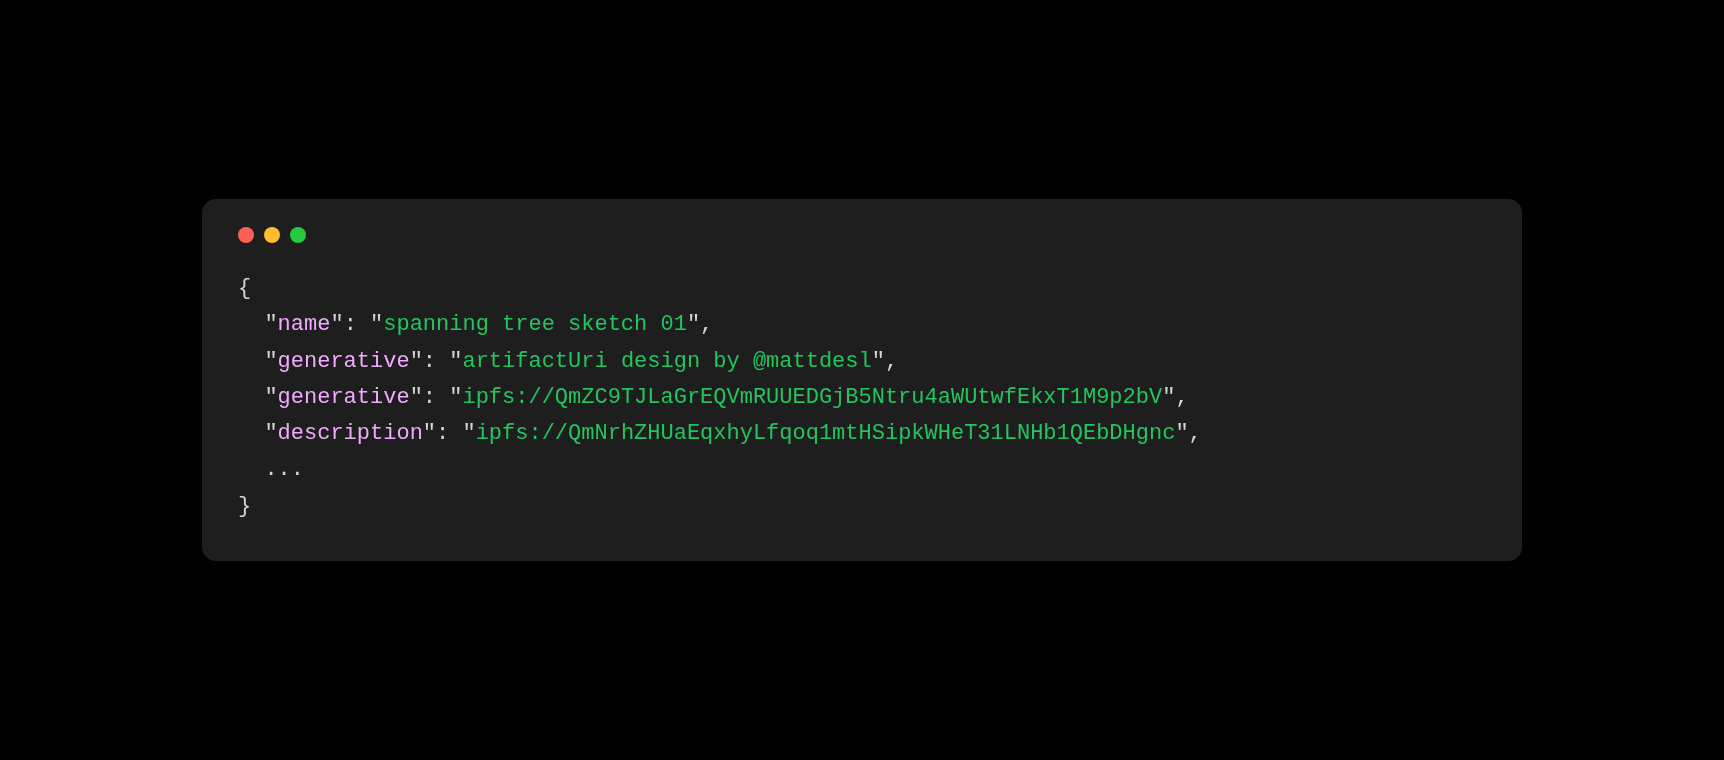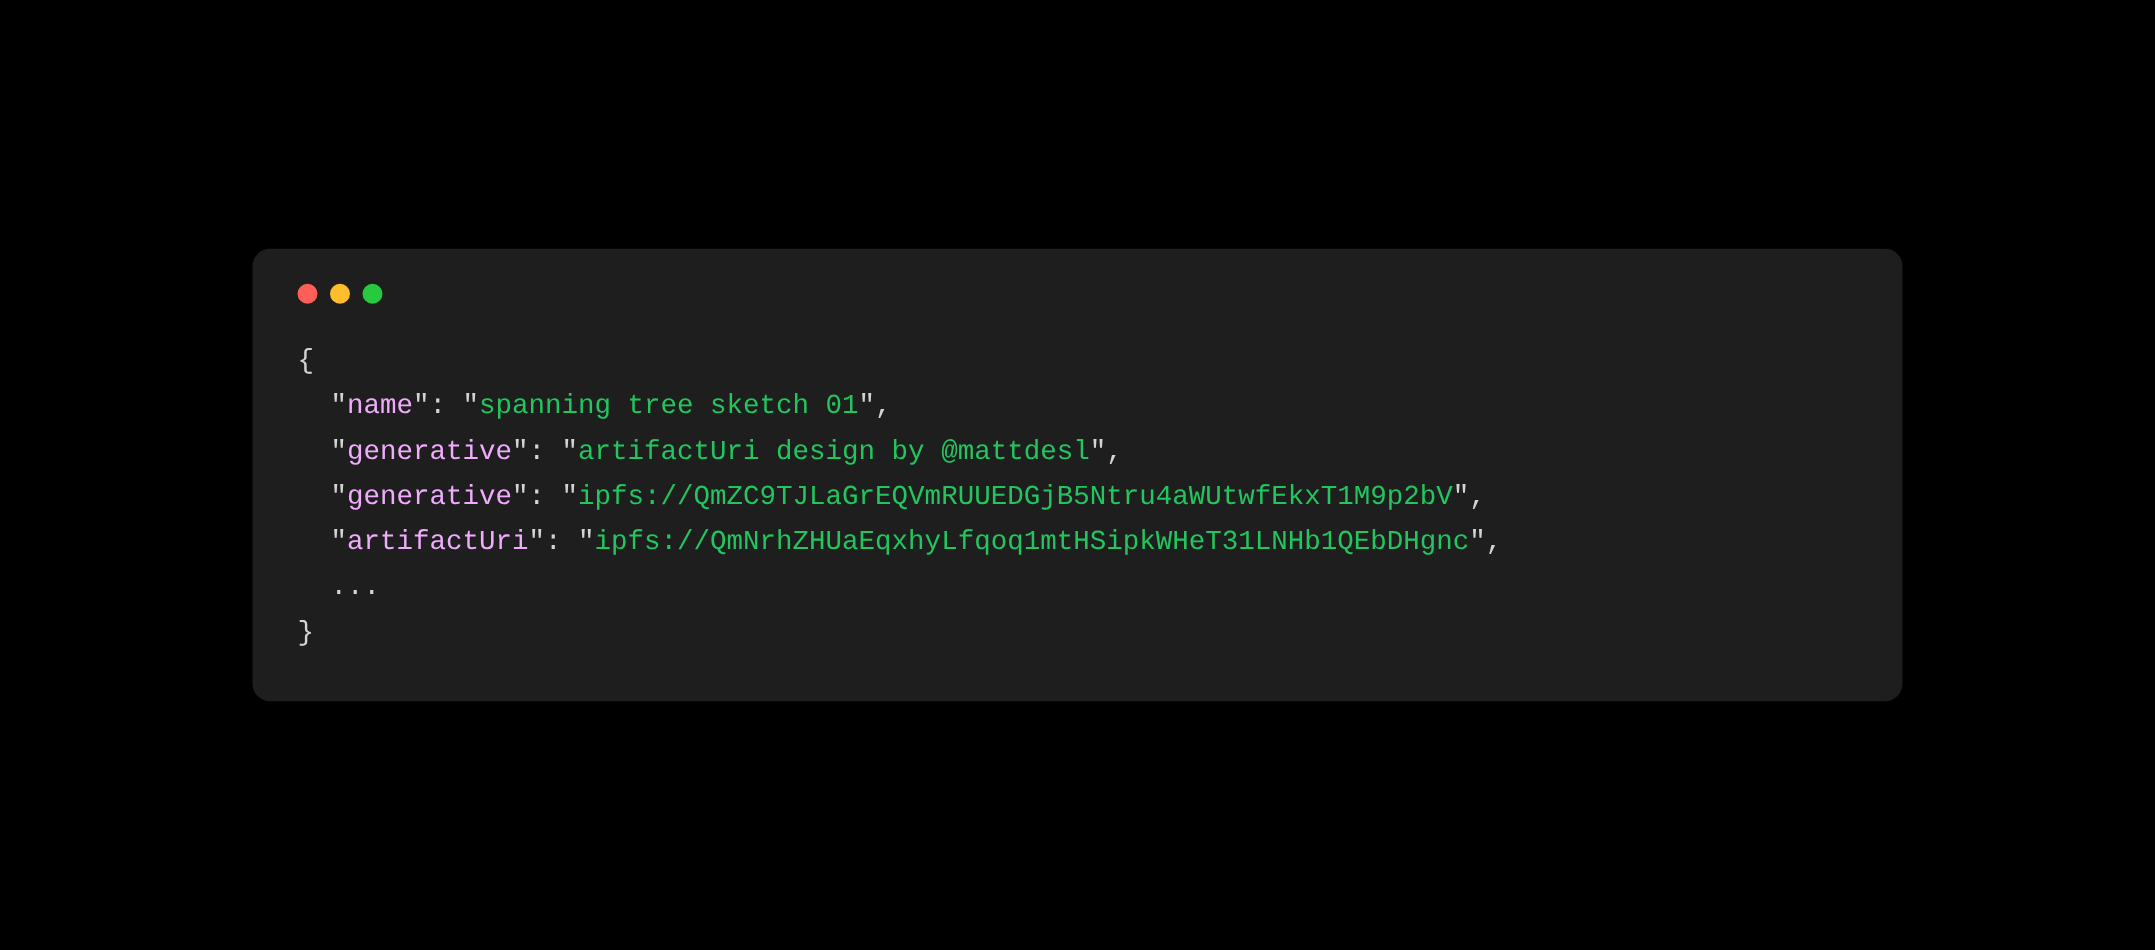--- a/index.html
+++ b/index.html
@@ -53,16 +53,16 @@
 <div class="code-window">
   <div class="titlebar">
     <div class="dot dot-red"></div>
     <div class="dot dot-yellow"></div>
     <div class="dot dot-green"></div>
   </div>
   <div class="code"><span class="punct">{</span>
 <span class="punct">  </span><span class="punct">"</span><span class="key">name</span><span class="punct">"</span><span class="punct">: </span><span class="punct">"</span><span class="string">spanning tree sketch 01</span><span class="punct">"</span><span class="punct">,</span>
 <span class="punct">  </span><span class="punct">"</span><span class="key">generative</span><span class="punct">"</span><span class="punct">: </span><span class="punct">"</span><span class="string">artifactUri design by @mattdesl</span><span class="punct">"</span><span class="punct">,</span>
 <span class="punct">  </span><span class="punct">"</span><span class="key">generative</span><span class="punct">"</span><span class="punct">: </span><span class="punct">"</span><span class="string">ipfs://QmZC9TJLaGrEQVmRUUEDGjB5Ntru4aWUtwfEkxT1M9p2bV</span><span class="punct">"</span><span class="punct">,</span>
-<span class="punct">  </span><span class="punct">"</span><span class="key">artifactUri</span><span class="punct">"</span><span class="punct">: </span><span class="punct">"</span><span class="string">ipfs://QmNrhZHUaEqxhyLfqoq1mtHSipkWHeT31LNHb1QEbDHgnc</span><span class="punct">"</span><span class="punct">,</span>
+<span class="punct">  </span><span class="punct">"</span><span class="key">description</span><span class="punct">"</span><span class="punct">: </span><span class="punct">"</span><span class="string">ipfs://QmNrhZHUaEqxhyLfqoq1mtHSipkWHeT31LNHb1QEbDHgnc</span><span class="punct">"</span><span class="punct">,</span>
 <span class="punct">  </span><span class="ellipsis">...</span>
 <span class="punct">}</span></div>
 </div>
 
 </body></html>

